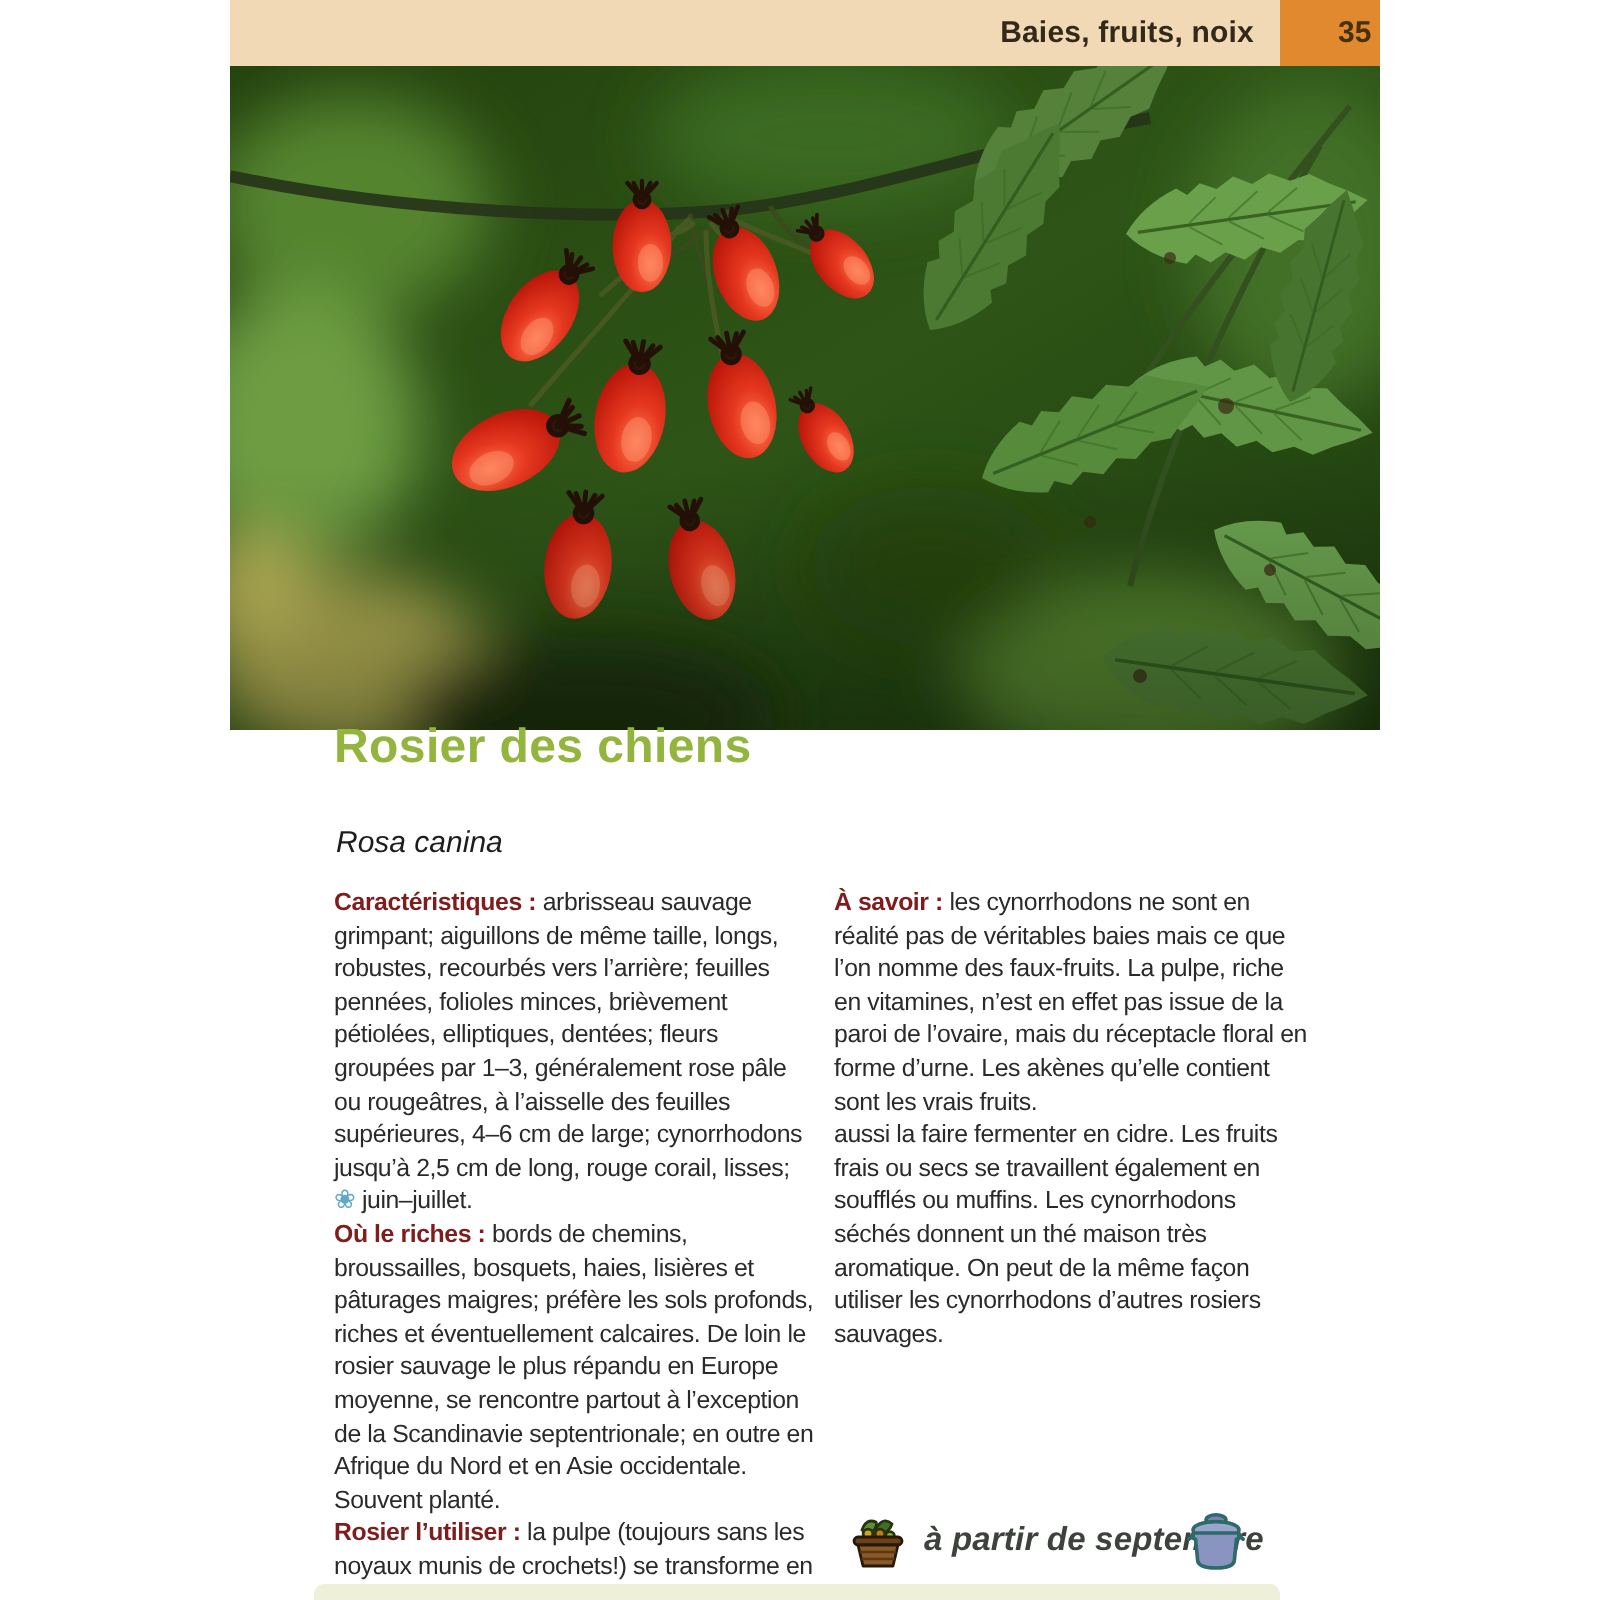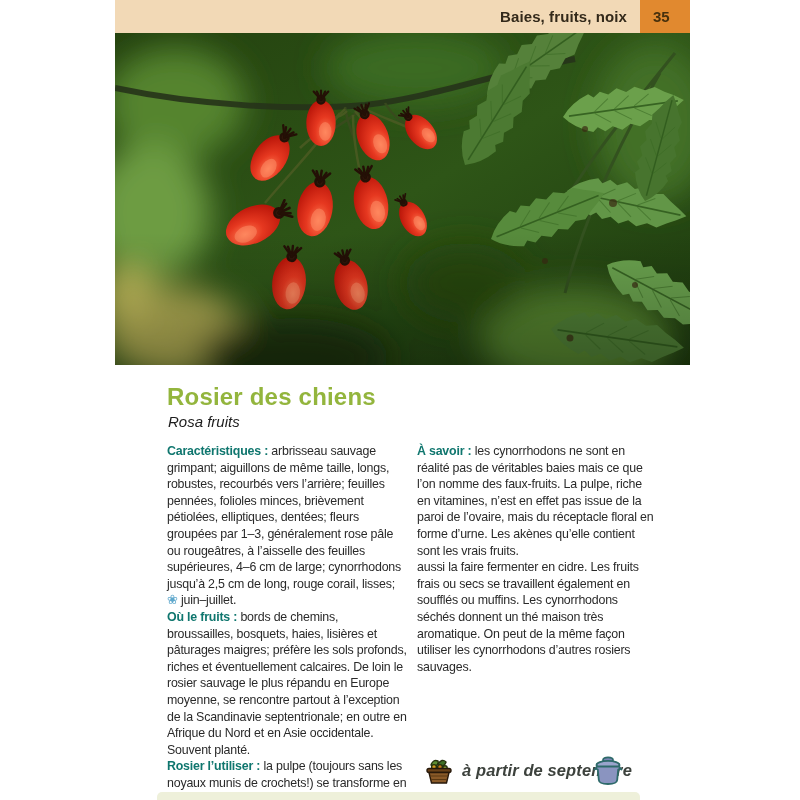--- a/index.html
+++ b/index.html
@@ -9,43 +9,43 @@
   }
   
   .header{position:absolute;left:115px;top:0;width:575px;height:33px;background:#f2d9b6;}
   .header-label{
     position:absolute;right:63px;top:0;height:33px;line-height:33px;
     font-size:15px;font-weight:bold;color:#33291a;letter-spacing:0.1px;
   }
   .page-num{
     position:absolute;right:0;top:0;width:50px;height:33px;background:#e1892f;
     font-size:15px;font-weight:bold;color:#47300d;line-height:33px;text-align:left;
-    padding-left:0;text-indent:13px;box-sizing:border-box;
+    padding-left:16px;text-indent:13px;box-sizing:border-box;
   }
   
   .photo{position:absolute;left:115px;top:33px;width:575px;height:332px;overflow:hidden;background:#2a4a1c;}
   
   .title{
-    position:absolute;left:167px;top:383px;margin:0;
+    position:absolute;left:167px;top:360px;margin:0;
     font-size:24px;font-weight:bold;color:#93b53d;letter-spacing:0.2px;
   }
   .latin{
     position:absolute;left:168px;top:413px;
     font-size:15px;font-style:italic;color:#1d1d1d;
   }
   
   .col{
     position:absolute;top:443px;width:240px;
     font-size:12.4px;line-height:16.6px;letter-spacing:-0.2px;color:#2a2a2a;
     text-align:left;
   }
   .col-left{left:167px;}
   .col-right{left:417px;}
   .col p{margin:0;}
-  .col b{color:#0f766e;}
+  .col b{color:#7f1d1d;}
   .flower{color:#5fa8cc;font-size:13px;}
   
   .footer-row{position:absolute;left:0;top:0;width:800px;height:0;}
   .basket-icon{position:absolute;left:424px;top:756px;}
   .season-label{
     position:absolute;left:462px;top:761px;
     font-size:16.5px;font-style:italic;font-weight:600;color:#3d423d;letter-spacing:0.1px;
   }
   .pot-icon{position:absolute;left:592px;top:755px;}
   .bottom-strip{
@@ -166,25 +166,25 @@
         <use href="#hip" transform="translate(174,250) rotate(186) scale(1.2)"></use>
         <use href="#hip" transform="translate(236,252) rotate(166) scale(1.15)"></use>
         <use href="#hip" transform="translate(298,186) rotate(150) scale(0.85)"></use>
       </g>
 
       <rect width="575" height="332" fill="url(#vign)"></rect>
     </svg>
   </div>
 
   <h1 class="title">Rosier des chiens</h1>
-  <div class="latin">Rosa fruits</div>
+  <div class="latin">Rosa canina</div>
 
   <div class="col col-left">
     <p><b>Caractéristiques :</b><span> arbrisseau sauvage grimpant; aiguillons de même taille, longs, robustes, recourbés vers l’arrière; feuilles pennées, folioles minces, brièvement pétiolées, elliptiques, dentées; fleurs groupées par 1–3, généralement rose pâle ou rougeâtres, à l’aisselle des feuilles supérieures, 4–6 cm de large; cynorrhodons jusqu’à 2,5 cm de long, rouge corail, lisses; </span><span class="flower">❀</span><span> juin–juillet.</span></p>
-    <p><b>Où le fruits :</b><span> bords de chemins, broussailles, bosquets, haies, lisières et pâturages maigres; préfère les sols profonds, riches et éventuellement calcaires. De loin le rosier sauvage le plus répandu en Europe moyenne, se rencontre partout à l’exception de la Scandinavie septentrionale; en outre en Afrique du Nord et en Asie occidentale. Souvent planté.</span></p>
+    <p><b>Où le riches :</b><span> bords de chemins, broussailles, bosquets, haies, lisières et pâturages maigres; préfère les sols profonds, riches et éventuellement calcaires. De loin le rosier sauvage le plus répandu en Europe moyenne, se rencontre partout à l’exception de la Scandinavie septentrionale; en outre en Afrique du Nord et en Asie occidentale. Souvent planté.</span></p>
     <p><b>Rosier l’utiliser :</b><span> la pulpe (toujours sans les noyaux munis de crochets!) se transforme en confitures ou en purées de fruits; on peut</span></p>
   </div>
 
   <div class="col col-right">
     <p><b>À savoir :</b><span> les cynorrhodons ne sont en réalité pas de véritables baies mais ce que l’on nomme des faux-fruits. La pulpe, riche en vitamines, n’est en effet pas issue de la paroi de l’ovaire, mais du réceptacle floral en forme d’urne. Les akènes qu’elle contient sont les vrais fruits.</span></p>
     <p><span>aussi la faire fermenter en cidre. Les fruits frais ou secs se travaillent également en soufflés ou muffins. Les cynorrhodons séchés donnent un thé maison très aromatique. On peut de la même façon utiliser les cynorrhodons d’autres rosiers sauvages.</span></p>
   </div>
 
   <div class="footer-row">
     <svg class="basket-icon" width="30" height="30" viewBox="0 0 30 30">

